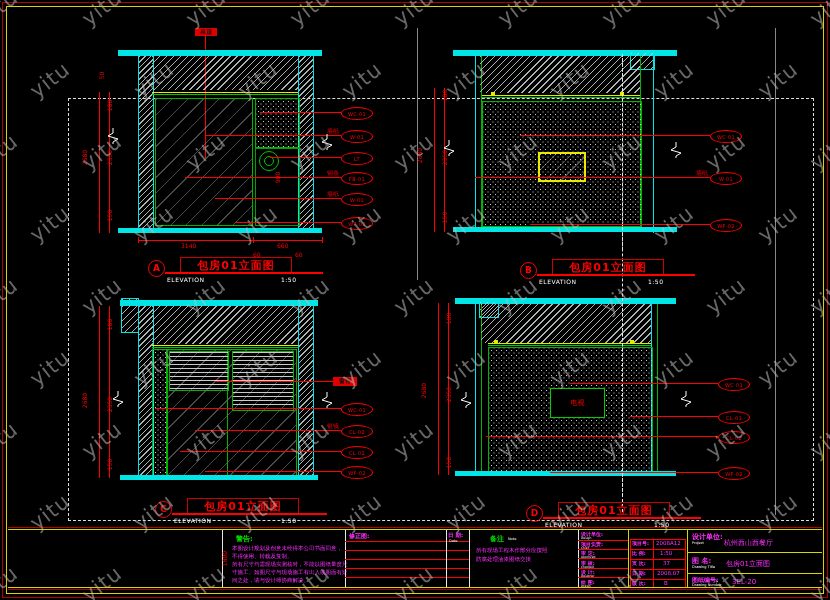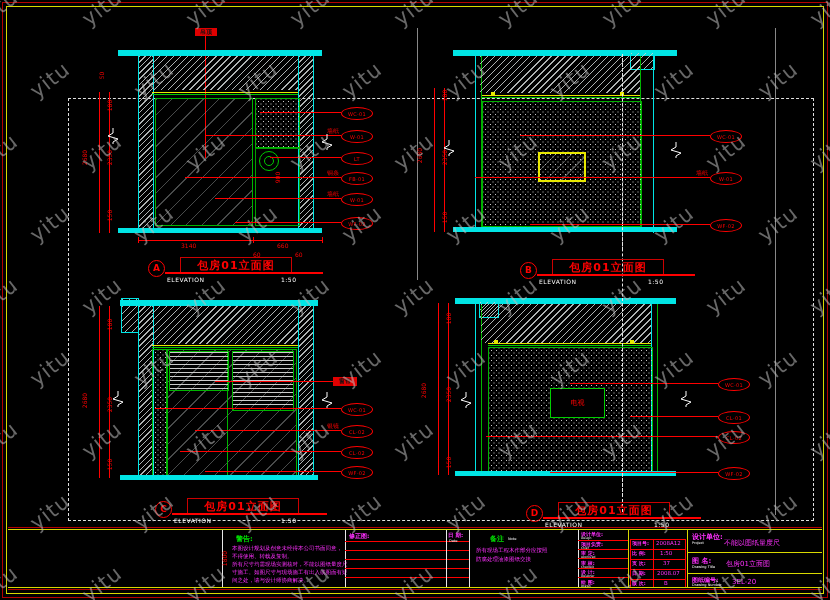--- a/index.html
+++ b/index.html
@@ -368,21 +368,21 @@
     <span class="abs mg" style="left:624px;top:33px;font-size:5px;font-weight:bold">页 次:</span>
     <span class="abs mg" style="left:655px;top:33px;font-size:5.5px">37</span>
     <span class="abs mg" style="left:624px;top:43px;font-size:5px;font-weight:bold">日 期:</span>
     <span class="abs mg" style="left:649px;top:43px;font-size:5.5px">2008.07</span>
     <span class="abs mg" style="left:624px;top:53px;font-size:5px;font-weight:bold">版 次:</span>
     <span class="abs mg" style="left:656px;top:53px;font-size:5.5px">B</span>
 
     <div class="abs yv" style="left:679px;top:3px;height:57px"></div>
     <span class="abs mg" style="left:684px;top:5px;font-size:7px;font-weight:bold">设计单位:</span>
     <span class="abs wt" style="left:684px;top:14px;font-size:3.5px">Project</span>
-    <span class="abs mg" style="left:716px;top:11px;font-size:7px">不能以图纸量度尺</span>
+    <span class="abs mg" style="left:716px;top:11px;font-size:7px">杭州西山西餐厅</span>
     <div class="abs yh" style="left:679px;top:25px;width:135px"></div>
     <span class="abs mg" style="left:684px;top:29px;font-size:7px;font-weight:bold">图 名:</span>
     <span class="abs wt" style="left:684px;top:38px;font-size:3.5px">Drawing Title</span>
     <span class="abs mg" style="left:718px;top:32px;font-size:7px">包房01立面图</span>
     <div class="abs yh" style="left:679px;top:46px;width:135px"></div>
     <span class="abs mg" style="left:684px;top:49px;font-size:6px;font-weight:bold">图纸编号:</span>
     <span class="abs wt" style="left:684px;top:56px;font-size:3.5px">Drawing Number</span>
     <span class="abs mg" style="left:724px;top:51px;font-size:7px">3EL-20</span>
   </div>
 

